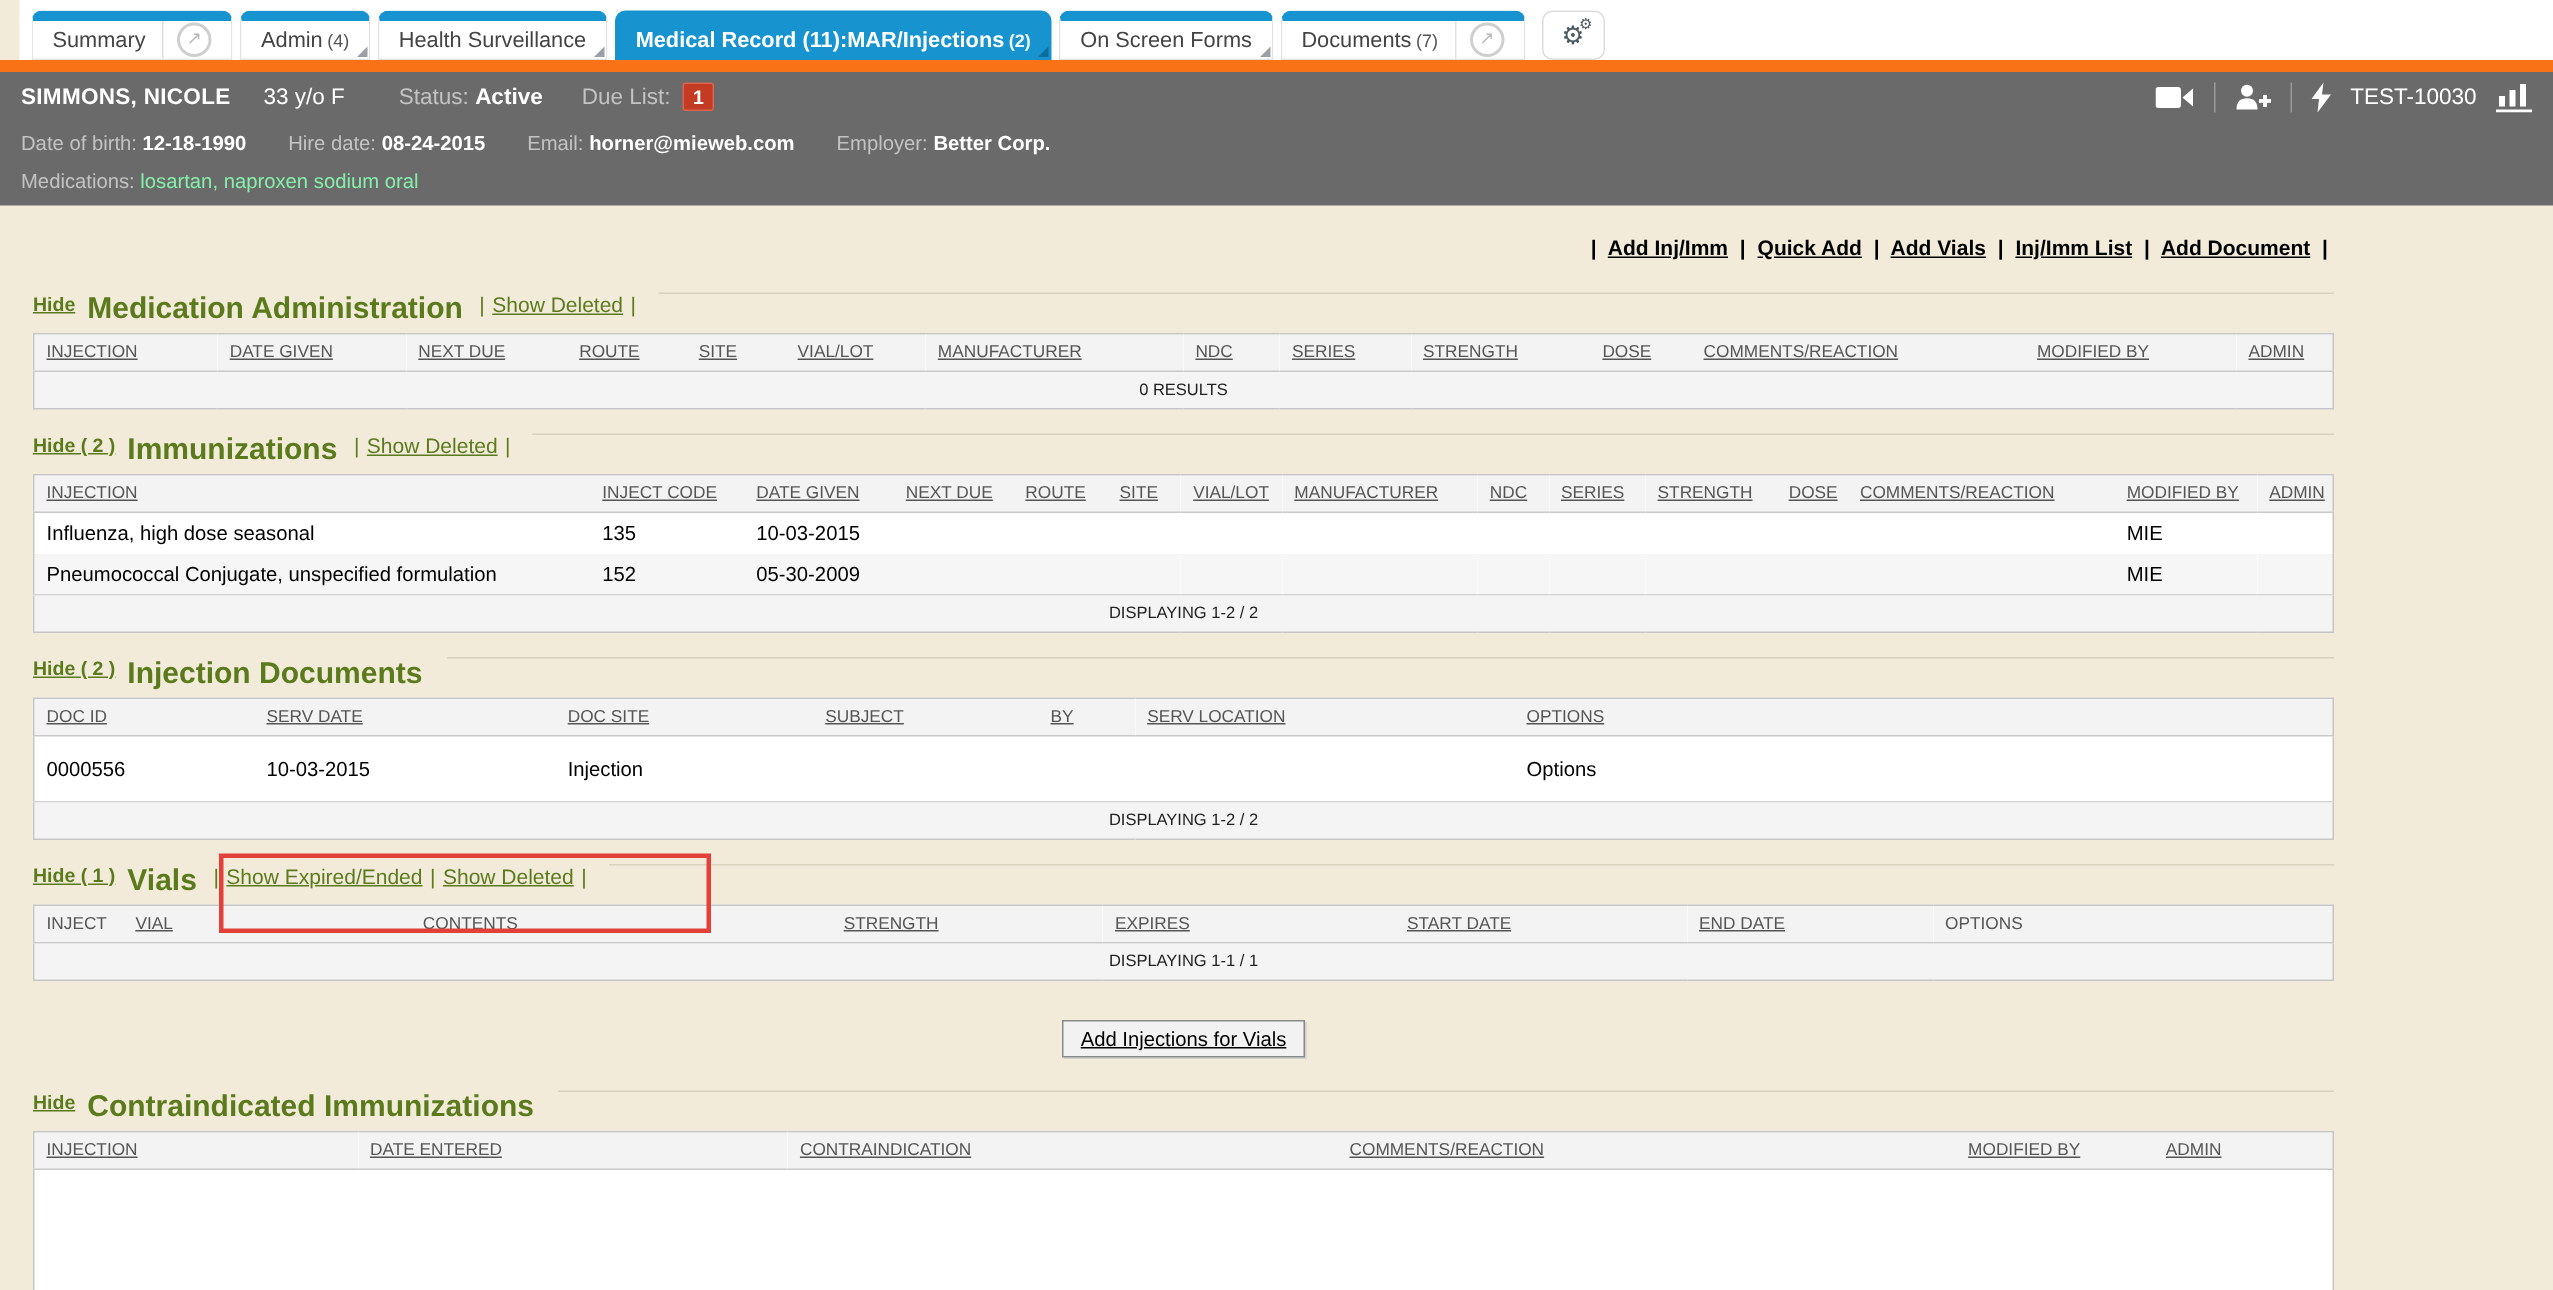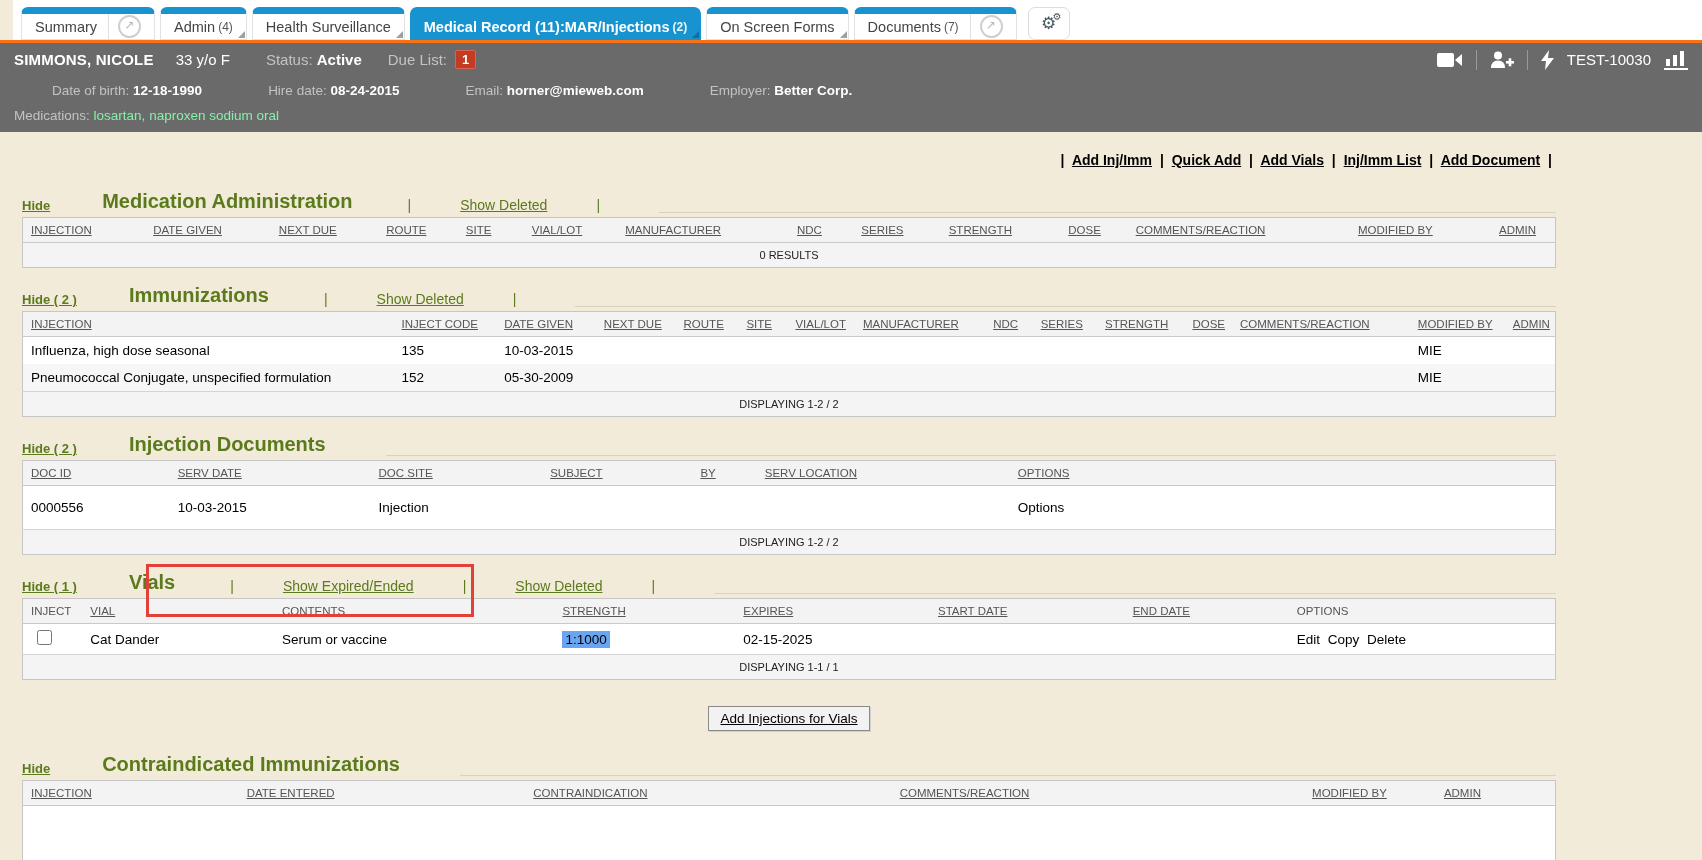--- a/index.html
+++ b/index.html
@@ -15,45 +15,45 @@
     border-style:solid;border-width:0 0 7px 7px;border-color:transparent transparent #9aa0a6 transparent;}
   .tab.active.fold::after{border-bottom-color:#0d6d9c;}
   .tab .seg{border-left:1px solid #e0e0e0;margin-left:11px;padding-left:9px;display:flex;align-items:center;height:100%;}
   .circ{width:19px;height:19px;border:2px solid #cfcfcf;border-radius:50%;color:#b9b9b9;
     font-size:12px;line-height:17px;text-align:center;display:inline-block;}
   .gearbtn{height:33px;width:42px;box-sizing:border-box;border:1px solid #ddd;border-radius:7px;background:#fff;
     display:flex;align-items:center;justify-content:center;position:relative;cursor:pointer;color:#4a5a62;margin-left:6px;}
   .gear-main{font-size:17px;}
   .gear-small{font-size:10px;position:absolute;top:3px;right:7px;}
   
-  .banner{background:#6a6a6a;border-top:3px solid #f97316;color:#fff;padding:0 0 6px 0;}
+  .banner{background:#6a6a6a;border-top:8px solid #f97316;color:#fff;padding:0 0 6px 0;}
   .b-row1{display:flex;align-items:center;height:33px;padding:0 14px;font-size:15px;}
   .b-name{font-weight:bold;letter-spacing:.2px;}
   .b-age{margin-left:22px;}
   .blabel{color:#c3c3c3;}
   .bval{color:#fff;font-weight:bold;}
   .b-status{margin-left:36px;}
   .b-due{margin-left:26px;display:flex;align-items:center;gap:8px;}
   .badge{background:#c23b22;border:1px solid #d96450;color:#fff;font-weight:bold;font-size:13px;
     padding:1px 6px;border-radius:2px;cursor:pointer;}
   .b-icons{margin-left:auto;display:flex;align-items:center;gap:13px;}
   .vsep{width:1px;height:20px;background:#9a9a9a;}
   .bicon{display:flex;align-items:center;cursor:pointer;}
   .b-id{font-size:15px;color:#fff;}
   .b-row2{padding:2px 14px 0 14px;font-size:13.5px;height:24px;display:flex;align-items:center;}
-  .b-row2 .pair{margin-right:28px;margin-left:38px;}
+  .b-row2 .pair{margin-right:28px;}
   .b-row3{padding:2px 14px 0 14px;font-size:13.5px;height:22px;display:flex;align-items:center;}
   .goldlink{color:#86efac;cursor:pointer;}
   
   .content{padding:0 0 0 22px;width:1534px;box-sizing:content-box;}
   .actions{margin:20px 0 22px 0;text-align:right;font-size:14px;font-weight:bold;color:#000;}
   .actions a{color:#000;text-decoration:underline;cursor:pointer;}
   .actions .p{text-decoration:none;margin:0 4px;}
   .section{margin-bottom:16px;}
-  .sec-head{display:flex;align-items:flex-end;margin-bottom:4px;position:relative;gap:44px;}
+  .sec-head{display:flex;align-items:flex-start;margin-bottom:4px;position:relative;}
   .hide-link{color:#5a7a1c;font-size:13px;font-weight:bold;text-decoration:underline;cursor:pointer;white-space:nowrap;}
   .sec-title{color:#5a7a1c;font-size:20px;font-weight:bold;margin:0 6px 0 8px;white-space:nowrap;}
   .sec-p{color:#5a7a1c;font-size:14px;margin:0 5px;}
   .sec-link{color:#5a7a1c;font-size:14px;text-decoration:underline;cursor:pointer;white-space:nowrap;}
   .sec-line{flex:1;height:1px;background:#d9d2bc;margin-left:10px;}
   table.grid{width:100%;border-collapse:collapse;background:#fff;border:1px solid #c6c6c6;table-layout:fixed;}
   .grid th{background:#f3f3f3;color:#555;font-weight:normal;font-size:11.5px;text-align:left;
     padding:6px 8px;border-bottom:1px solid #c9c9c9;cursor:pointer;white-space:nowrap;overflow:hidden;}
   .grid th u{text-decoration:underline;}
   .grid td{font-size:13.5px;color:#000;padding:6px 8px;white-space:nowrap;overflow:hidden;}
@@ -400,34 +400,20 @@
         <th><span class="vial-head-plain">INJECT</span></th>
         <th><u>VIAL</u></th>
         <th><u>CONTENTS</u></th>
         <th><u>STRENGTH</u></th>
         <th><u>EXPIRES</u></th>
         <th><u>START DATE</u></th>
         <th><u>END DATE</u></th>
         <th><span class="vial-head-plain">OPTIONS</span></th>
       </tr>
       <tr>
-        <td><input type="checkbox" style=""></td>
-        <td>Cat Dander</td>
-        <td>Serum or vaccine</td>
-        <td><span class="sel">1:1000</span></td>
-        <td>02-15-2025</td>
-        <td></td>
-        <td></td>
-        <td class="optlinks">
-          <span>Edit</span>
-          <span>Copy</span>
-          <span>Delete</span>
-        </td>
-      </tr>
-      <tr>
         <td class="footer" colspan="8">DISPLAYING 1-1 / 1</td>
       </tr>
     </tbody>
       </table>
   </div>
 
   <div class="btnrow">
     <button class="graybtn">Add Injections for Vials</button>
   </div>
 

